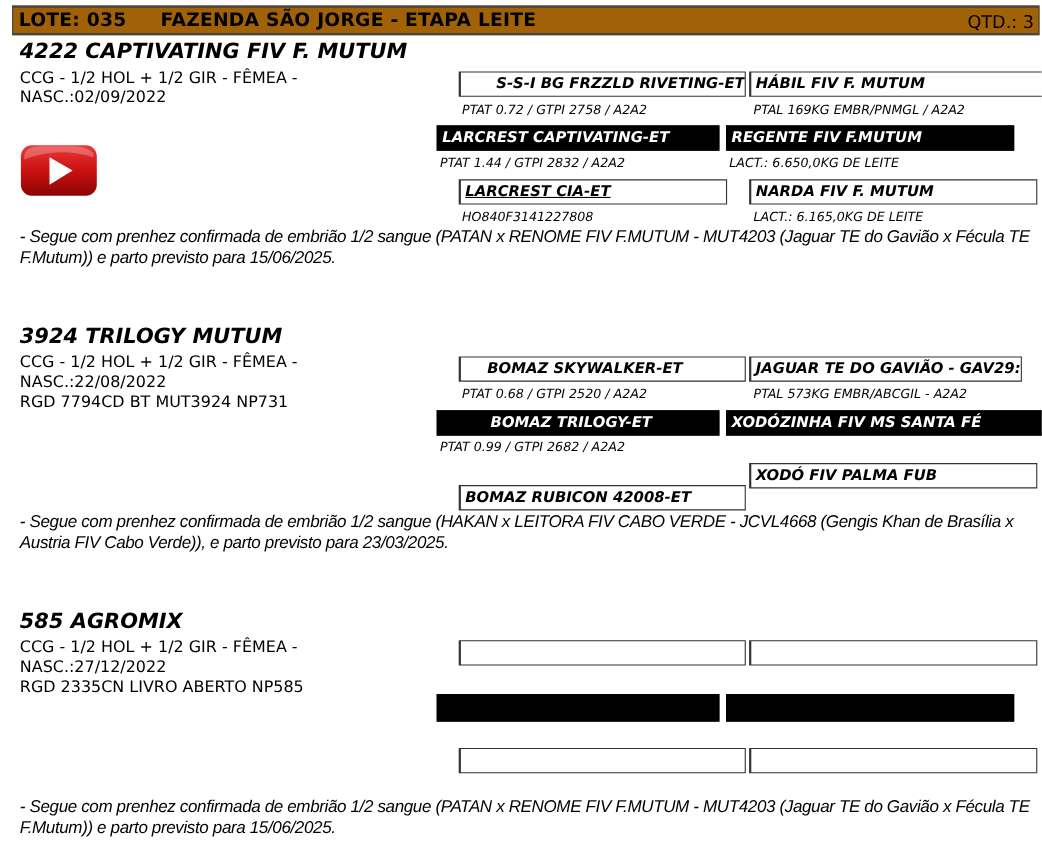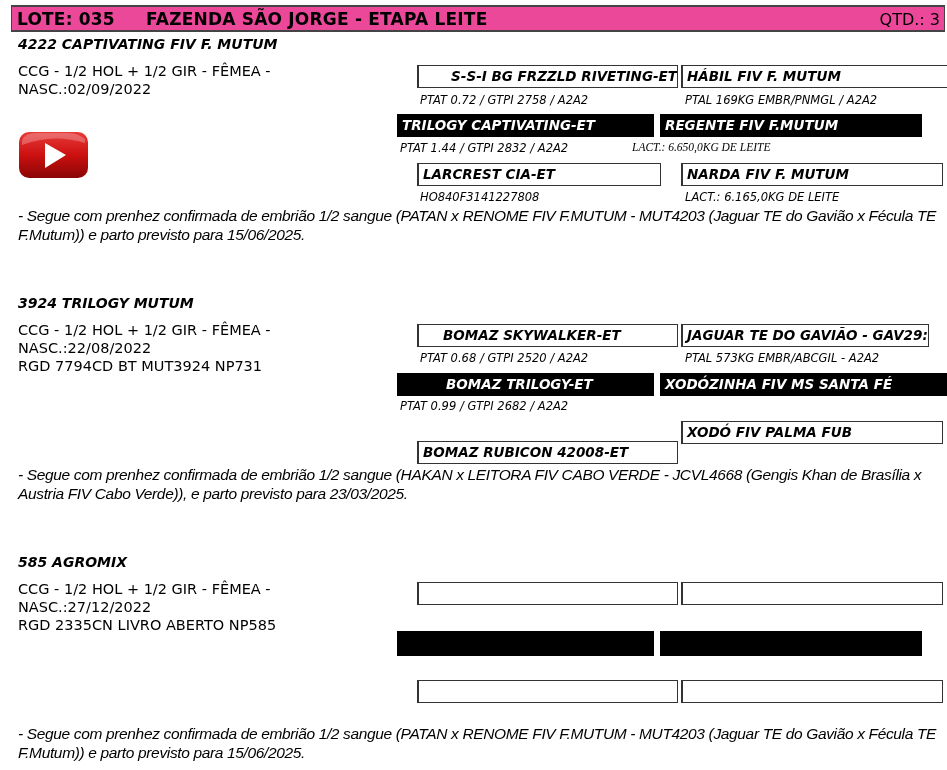--- a/index.html
+++ b/index.html
@@ -1,28 +1,28 @@
 <!DOCTYPE html>
 <html><head>
 <meta charset="utf-8">
 <style>
   * { box-sizing: border-box; margin: 0; padding: 0; }
   html, body { width: 947px; height: 770px; background: #ffffff; overflow: hidden; }
   body { position: relative; font-family: "DejaVu Sans", "Liberation Sans", sans-serif; color: #000; }
 
   .header-bar {
     position: absolute; left: 11px; top: 5px; width: 934px; height: 27px;
-    background: #ec4899; border: 1px solid #444; border-top: 2px solid #444; border-bottom: 2px solid #444;
+    background: #a16207; border: 1px solid #444; border-top: 2px solid #444; border-bottom: 2px solid #444;
   }
   .header-lote { position: absolute; left: 5px; top: 2px; font-weight: bold; font-size: 17px; letter-spacing: 0.2px; }
   .header-farm { position: absolute; left: 134px; top: 2px; font-weight: bold; font-size: 17px; letter-spacing: 0.2px; }
   .header-qtd { position: absolute; right: 4px; top: 3px; font-size: 16px; }
 
   .animal { position: absolute; left: 0; width: 947px; }
-  .animal-title { position: absolute; left: 18px; top: 0; font-weight: bold; font-style: italic; font-size: 14px; white-space: nowrap; }
+  .animal-title { position: absolute; left: 18px; top: 0; font-weight: bold; font-style: italic; font-size: 19px; white-space: nowrap; }
   .animal-info { position: absolute; left: 18px; top: 26px; font-size: 14.5px; line-height: 18px; white-space: nowrap; }
 
   .box { position: absolute; height: 23px; font-weight: bold; font-style: italic; font-size: 13.5px; padding-left: 4px; line-height: 21px; white-space: nowrap; overflow: hidden; }
   .box.outline { background: #fff; border: 1px solid #333; border-width: 1px 1px 1px 2px; }
   .box.filled { background: #000; color: #fff; border: 1px solid #000; }
   .sub { position: absolute; font-style: italic; font-size: 11.5px; white-space: nowrap; }
 
   .note { position: absolute; left: 18px; width: 925px; font-family: "Liberation Sans", sans-serif; font-style: italic; font-size: 15.5px; line-height: 19px; letter-spacing: -0.35px; }
 
   .yt-icon { position: absolute; left: 18px; top: 131px; width: 71px; height: 48px; }
@@ -53,25 +53,25 @@
   </defs>
   <rect x="1" y="1" width="69" height="46" rx="10" ry="10" fill="url(#ytg)"></rect>
   <path d="M4 14 Q35 2 67 12 L67 8 Q60 2 50 2 L18 2 Q6 2 4 10 Z" fill="#ffffff" opacity="0.25"></path>
   <polygon points="27,12 27,37 48,24" fill="#ffffff"></polygon>
 </svg>
 
 <div class="box outline" style="left:417px; top:65px; width:261px;text-align:right;">S-S-I BG FRZZLD RIVETING-ET</div>
 <div class="box outline" style="left:681px; top:65px; width:288px;">HÁBIL FIV F. MUTUM</div>
 <div class="sub" style="left:420px; top:93px;">PTAT 0.72 / GTPI 2758 / A2A2</div>
 <div class="sub" style="left:685px; top:93px;">PTAL 169KG EMBR/PNMGL / A2A2</div>
-<div class="box filled" style="left:397px; top:114px; width:257px;">TRILOGY CAPTIVATING-ET</div>
+<div class="box filled" style="left:397px; top:114px; width:257px;">LARCREST CAPTIVATING-ET</div>
 <div class="box filled" style="left:660px; top:114px; width:262px;">REGENTE FIV F.MUTUM</div>
 <div class="sub" style="left:400px; top:141px;">PTAT 1.44 / GTPI 2832 / A2A2</div>
-<div class="sub" style="left:632px; top:141px;font-family:Liberation Serif, serif;">LACT.: 6.650,0KG DE LEITE</div>
-<div class="box outline" style="left:417px; top:163px; width:244px;">LARCREST CIA-ET</div>
+<div class="sub" style="left:663px; top:141px;">LACT.: 6.650,0KG DE LEITE</div>
+<div class="box outline" style="left:417px; top:163px; width:244px;text-decoration:underline;">LARCREST CIA-ET</div>
 <div class="box outline" style="left:681px; top:163px; width:262px;">NARDA FIV F. MUTUM</div>
 <div class="sub" style="left:420px; top:190px;">HO840F3141227808</div>
 <div class="sub" style="left:685px; top:190px;">LACT.: 6.165,0KG DE LEITE</div>
 <div class="note" style="top:206px;">- Segue com prenhez confirmada de embrião 1/2 sangue (PATAN x RENOME FIV F.MUTUM - MUT4203 (Jaguar TE do Gavião x Fécula TE F.Mutum)) e parto previsto para 15/06/2025.</div>
 
 <div class="animal" style="top:295px;">
   <div class="animal-title">3924 TRILOGY MUTUM</div>
   <div class="animal-info">
     <div>CCG - 1/2 HOL + 1/2 GIR - FÊMEA -</div>
     <div>NASC.:22/08/2022</div>

